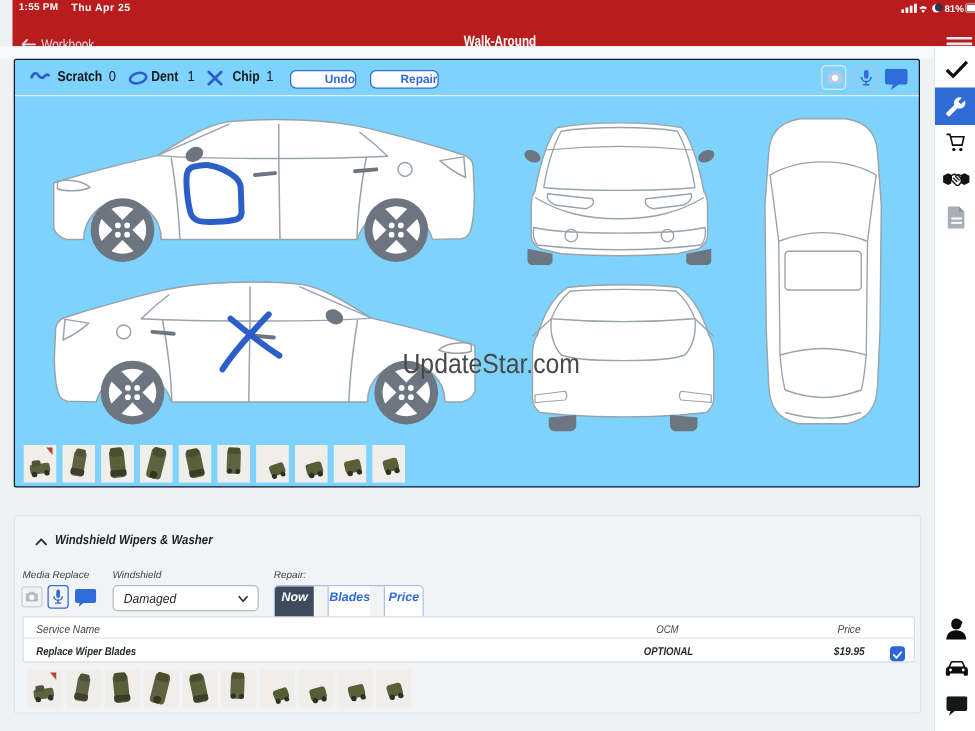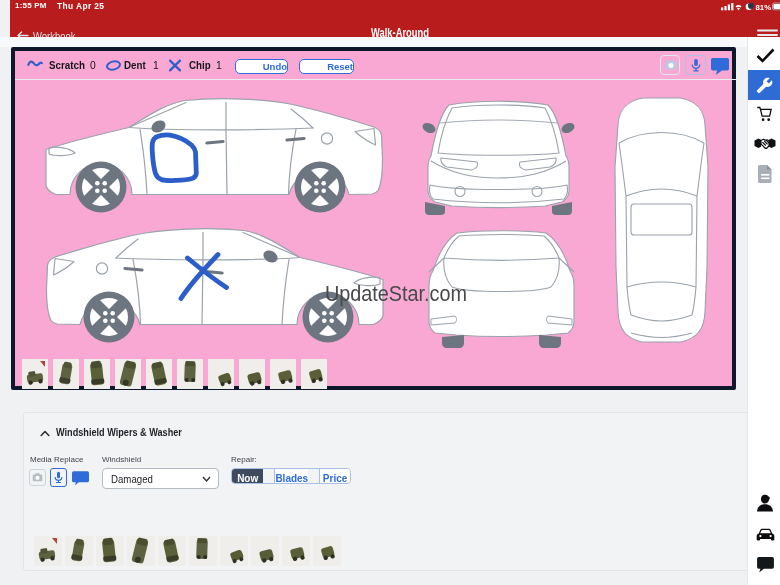--- a/index.html
+++ b/index.html
@@ -5,27 +5,27 @@
   * { margin:0; padding:0; box-sizing:border-box; }
   html,body { width:780px; height:585px; overflow:hidden; }
   body { font-family:"Liberation Sans", sans-serif; background:#f0f1f2; position:relative; }
   
   #topbar { position:absolute; left:0; top:0; width:780px; height:37px; background:#b91c1c; color:#fff;margin-left:10px; }
   #status { position:absolute; left:0; top:0; width:780px; height:11px; font-size:8px; font-weight:bold; }
   #navrow { position:absolute; left:0; top:22px; width:780px; height:26px; }
   #title { position:absolute; left:0; top:4px; width:780px; text-align:center; font-size:12px; font-weight:bold; transform:scaleX(0.78); }
   #subtitle { position:absolute; left:0; top:16.5px; width:780px; text-align:center; font-size:7px; font-weight:bold; color:#ccd2db; letter-spacing:0.2px; }
   
-  #card1 { position:absolute; left:11px; top:47px; width:725px; height:343px; background:#f9a8d4; border:4px solid #0f172a; border-radius:2px; }
+  #card1 { position:absolute; left:11px; top:47px; width:725px; height:343px; background:#7dd3fc; border:1px solid #0f172a; border-radius:2px; }
   #toolbar { position:absolute; left:0; top:0; width:723px; height:29px; border-bottom:1px solid #e9ebee; }
   .tlabel { position:absolute; top:8px; font-size:11.5px; font-weight:bold; color:#15171a; display:inline-block; transform:scaleX(0.85); transform-origin:0 0; }
   .tnum { position:absolute; top:8px; font-size:11.5px; color:#15171a; font-weight:normal; display:inline-block; transform:scaleX(0.9); transform-origin:0 0; }
   .btn { position:absolute; top:7.5px; height:15px; border:1px solid #2f6bd9; border-radius:5px; background:#fff; color:#2f6bd9; font-size:9.5px; font-weight:bold; text-align:right; line-height:13px; }
   .icbtn { position:absolute; top:3px; width:20px; height:20px; border-radius:4px; }
-  #card2 { position:absolute; left:23px; top:412px; width:726px; height:159px; background:#f2f3f5; border:1px solid #e2e5e8; border-radius:3px; }
+  #card2 { position:absolute; left:11px; top:412px; width:726px; height:159px; background:#f2f3f5; border:1px solid #e2e5e8; border-radius:3px;font-style:italic; }
   .lab2 { position:absolute; font-size:8px; color:#3f4348; }
   #table2 { position:absolute; left:6px; top:80px; width:714px; height:37px; background:#fff; border:1px solid #d8dde2; border-radius:2px; }
   
   #sidebar { position:absolute; left:747px; top:37px; width:33px; height:548px; background:#fff; border-left:1px solid #e4e6e8; }
   .tile { position:absolute; left:1px; width:32px; height:30px; display:flex; align-items:center; justify-content:center; }
   
   .thumb { display:inline-block; background:#efeeea; overflow:hidden; position:relative; }
 </style>
 </head>
 <body>
@@ -76,21 +76,21 @@
       <ellipse cx="8.5" cy="5.5" rx="6.6" ry="4" fill="none" stroke="#2f5ecb" stroke-width="2" transform="rotate(-14 8.5 5.5)"></ellipse>
     </svg>
     <span class="tlabel" style="left:109px;">Dent</span>
     <span class="tnum" style="left:138px;">1</span>
     <svg style="position:absolute;left:153px;top:8px;" width="14" height="13" viewBox="0 0 14 13">
       <path d="M2 1.6 L12 11.4 M12 1.6 L2 11.4" stroke="#2f5ecb" stroke-width="2.2" stroke-linecap="round"></path>
     </svg>
     <span class="tlabel" style="left:174px;">Chip</span>
     <span class="tnum" style="left:201px;">1</span>
     <div class="btn" style="left:220px;width:53px;">Undo</div>
-    <div class="btn" style="left:284px;width:55px;">Reset</div>
+    <div class="btn" style="left:284px;width:55px;">Repair</div>
 
     <div class="icbtn" style="left:645px;top:4px;border:1px solid #e0e6f2;">
       <svg width="18" height="18" viewBox="0 0 18 18" style="margin:0 0 0 0.5px;">
         <path d="M4.5 5.5 L6 5.5 L7 4 L11 4 L12 5.5 L13.5 5.5 A1.2 1.2 0 0 1 14.7 6.7 L14.7 12.3 A1.2 1.2 0 0 1 13.5 13.5 L4.5 13.5 A1.2 1.2 0 0 1 3.3 12.3 L3.3 6.7 A1.2 1.2 0 0 1 4.5 5.5 Z" fill="#bcc8e2"></path>
         <circle cx="9" cy="9.4" r="2.5" fill="#fff"></circle>
       </svg>
     </div>
 
     <div class="icbtn" style="left:670px;top:4px;width:21px;border:1px solid #a9c2e8;">
       <svg width="18" height="18" viewBox="0 0 18 18" style="margin:0 0 0 0.5px;">
@@ -308,26 +308,43 @@
     <path d="M2 0 H18 A2 2 0 0 1 20 2 V11 A2 2 0 0 1 18 13 H8 L3.5 16.5 L4.5 13 H2 A2 2 0 0 1 0 11 V2 A2 2 0 0 1 2 0 Z" fill="#2f6bd9"></path>
   </svg>
 
   <div style="position:absolute;left:78px;top:55px;width:117px;height:21px;background:#fff;border:1px solid #b3bac1;border-radius:4px;">
     <span style="position:absolute;left:8px;top:4px;font-size:10.5px;color:#202428;display:inline-block;transform:scaleX(0.92);transform-origin:0 0;">Damaged</span>
     <svg style="position:absolute;right:7px;top:7px;" width="9" height="6" viewBox="0 0 9 6">
       <path d="M1 1 L4.5 5 L8 1" stroke="#333" stroke-width="1.4" fill="none"></path>
     </svg>
   </div>
 
-  <div style="position:absolute;left:207px;top:55px;width:120px;height:16px;border-radius:4px;overflow:hidden;border:1px solid #a9c0e6;display:flex;gap:11px;">
+  <div style="position:absolute;left:207px;top:55px;width:120px;height:30px;border-radius:4px;overflow:hidden;border:1px solid #a9c0e6;display:flex;gap:11px;">
     <div style="width:40px;background:#3e4a5e;color:#fff;font-size:10px;font-weight:bold;text-align:center;line-height:19px;">Now</div>
     <div style="width:40px;background:#fff;color:#2f6bd9;font-size:10px;font-weight:bold;text-align:center;line-height:19px;border-left:1px solid #a9c0e6;">Blades</div>
     <div style="width:39px;background:#fff;color:#2f6bd9;font-size:10px;font-weight:bold;text-align:center;line-height:19px;border-left:1px solid #a9c0e6;">Price</div>
   </div>
 
+  <div id="table2">
+    <div style="position:absolute;left:0;top:0;width:712px;height:17px;border-bottom:1px solid #e3e7ea;">
+      <span style="position:absolute;left:10px;top:4px;font-size:9px;color:#3f4348;display:inline-block;transform:scaleX(0.9);transform-origin:0 0;">Service Name</span>
+      <span style="position:absolute;left:506px;top:4px;font-size:9px;color:#3f4348;display:inline-block;transform:scaleX(0.85);transform-origin:0 0;">OCM</span>
+      <span style="position:absolute;left:651px;top:4px;font-size:9px;color:#3f4348;display:inline-block;transform:scaleX(0.9);transform-origin:0 0;">Price</span>
+    </div>
+    <div style="position:absolute;left:0;top:18px;width:712px;height:18px;">
+      <span style="position:absolute;left:10px;top:4px;font-size:9px;font-weight:bold;color:#24282c;display:inline-block;transform:scaleX(0.85);transform-origin:0 0;">Replace Wiper Blades</span>
+      <span style="position:absolute;left:496px;top:4px;font-size:9px;font-weight:bold;color:#24282c;display:inline-block;transform:scaleX(0.85);transform-origin:0 0;">OPTIONAL</span>
+      <span style="position:absolute;left:648px;top:4px;font-size:9px;font-weight:bold;color:#24282c;display:inline-block;transform:scaleX(0.9);transform-origin:0 0;">$19.95</span>
+      <div style="position:absolute;left:693px;top:5px;width:12px;height:12px;background:#2b66d9;border-radius:3px;">
+        <svg width="12" height="12" viewBox="0 0 12 12">
+            <path d="M3 6 L5.2 8.3 L9 3.8" stroke="#fff" stroke-width="1.5" fill="none" stroke-linecap="round" stroke-linejoin="round"></path>
+          </svg>
+      </div>
+    </div>
+  </div>
 
   <div id="strip2" style="position:absolute;left:10px;top:123px;height:30px;"><span class="thumb" style="width: 28px; height: 30px; margin-right: 3px;"><svg width="26" height="30" viewBox="0 0 26 30">
           <rect width="26" height="30" fill="#efeeea"></rect>
           <g transform="translate(13,19) rotate(-8)">
             <rect x="-8" y="-4" width="16" height="8" rx="2" fill="#5d6340"></rect>
             <rect x="-6" y="-7" width="7" height="5" rx="1.5" fill="#4e5435"></rect>
             <circle cx="-5" cy="4" r="2.2" fill="#2e3122"></circle>
             <circle cx="5" cy="4" r="2.2" fill="#2e3122"></circle>
           </g>
           <path d="M18 2 L23 2 L23 8 Z" fill="#b4433a"></path>

